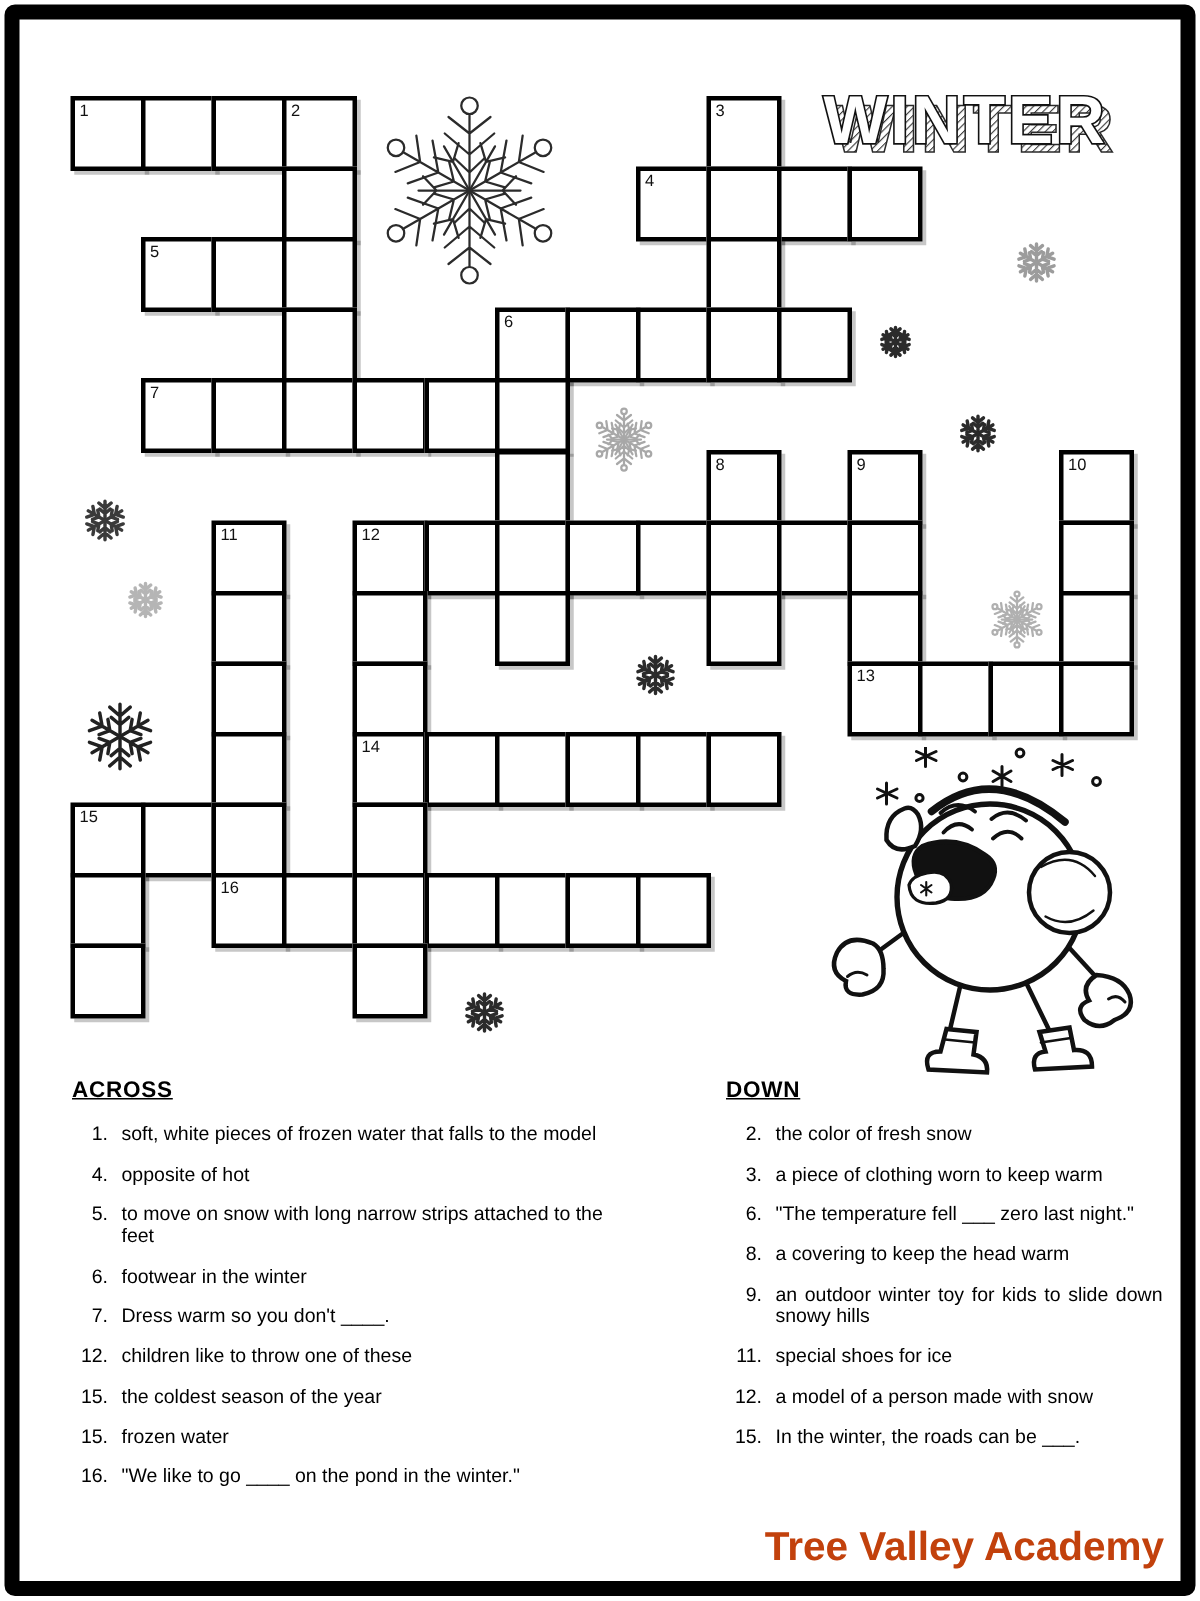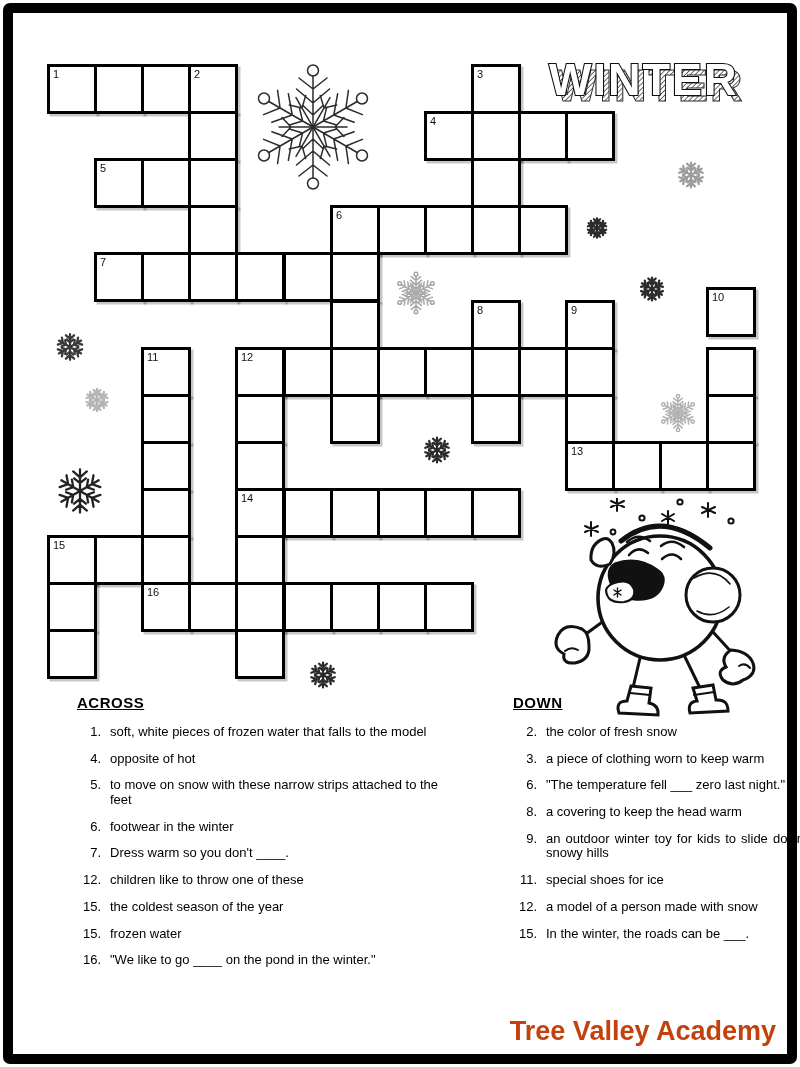--- a/index.html
+++ b/index.html
@@ -19,21 +19,21 @@
         box-shadow:2.5px 2.5px 0 rgba(0,0,0,0.22);}
   .cell .num{position:absolute;top:1px;left:3px;font-size:11px;line-height:12px;color:#111;}
 
   
   #flakes-layer{position:absolute;left:0;top:0;width:800px;height:1067px;pointer-events:none;}
 
   
   .snowman-svg{position:absolute;left:545px;top:498px;width:235px;height:235px;}
 
   
-  .clues{position:absolute;top:694px;margin-left:29px;}
+  .clues{position:absolute;top:718px;}
   .clues.across{left:46px;width:410px;}
   .clues.down{left:482px;width:300px;}
   .clue-head{font-size:15px;font-weight:bold;text-decoration:underline;
              letter-spacing:0.5px;margin:0 0 14px 2px;}
   .clue{display:flex;margin-bottom:12px;}
   .cnum{flex:none;width:26px;text-align:right;margin-right:9px;
         font-size:13px;line-height:1.13;}
   .ctext{font-size:13px;line-height:1.13;max-width:352px;}
   .across .list .clue:nth-child(3) .ctext{max-width:330px;} 
   .down .ctext{max-width:258px;text-align:justify;}
@@ -97,21 +97,21 @@
     <div class="cell" style="left: 188px; top: 188px;"></div>
     <div class="cell" style="left: 236px; top: 188px;"></div>
     <div class="cell" style="left: 283px; top: 188px;"></div>
     <div class="cell" style="left: 283px; top: 236px;"></div>
     <div class="cell" style="left: 424px; top: 236px;">
       <span class="num">8</span>
     </div>
     <div class="cell" style="left: 518px; top: 236px;">
       <span class="num">9</span>
     </div>
-    <div class="cell" style="left: 659px; top: 223px;">
+    <div class="cell" style="left: 659px; top: 236px;">
       <span class="num">10</span>
     </div>
     <div class="cell" style="left: 94px; top: 283px;">
       <span class="num">11</span>
     </div>
     <div class="cell" style="left: 188px; top: 283px;">
       <span class="num">12</span>
     </div>
     <div class="cell" style="left: 236px; top: 283px;"></div>
     <div class="cell" style="left: 283px; top: 283px;"></div>
@@ -270,21 +270,21 @@
       <div class="clue">
         <span class="cnum">1.</span>
         <span class="ctext">soft, white pieces of frozen water that falls to the model</span>
       </div>
       <div class="clue">
         <span class="cnum">4.</span>
         <span class="ctext">opposite of hot</span>
       </div>
       <div class="clue">
         <span class="cnum">5.</span>
-        <span class="ctext">to move on snow with these narrow strips attached to the feet</span>
+        <span class="ctext">to move on snow with long narrow strips attached to the feet</span>
       </div>
       <div class="clue">
         <span class="cnum">6.</span>
         <span class="ctext">footwear in the winter</span>
       </div>
       <div class="clue">
         <span class="cnum">7.</span>
         <span class="ctext">Dress warm so you don't ____.</span>
       </div>
       <div class="clue">

